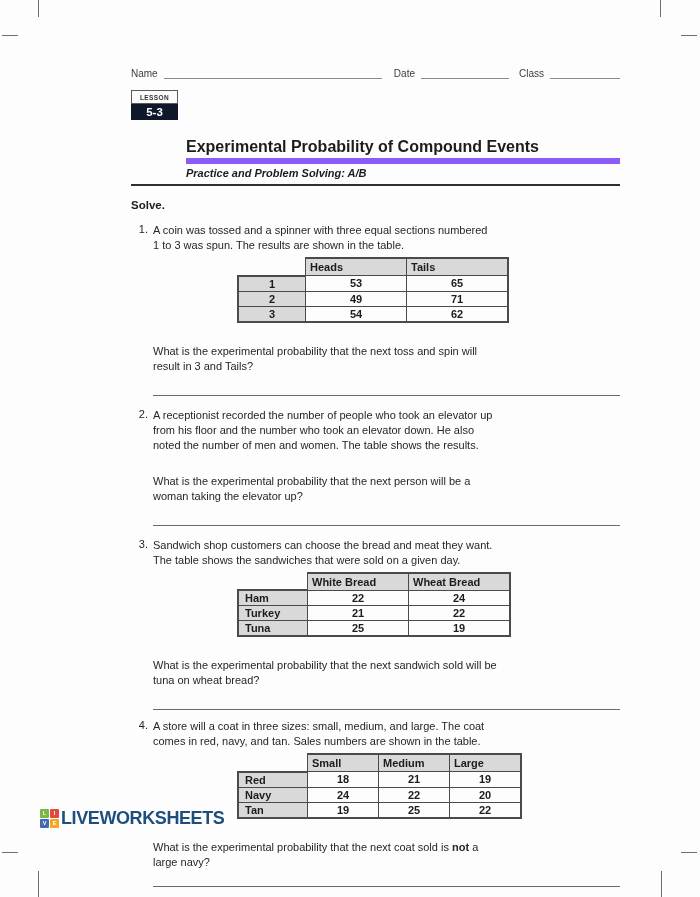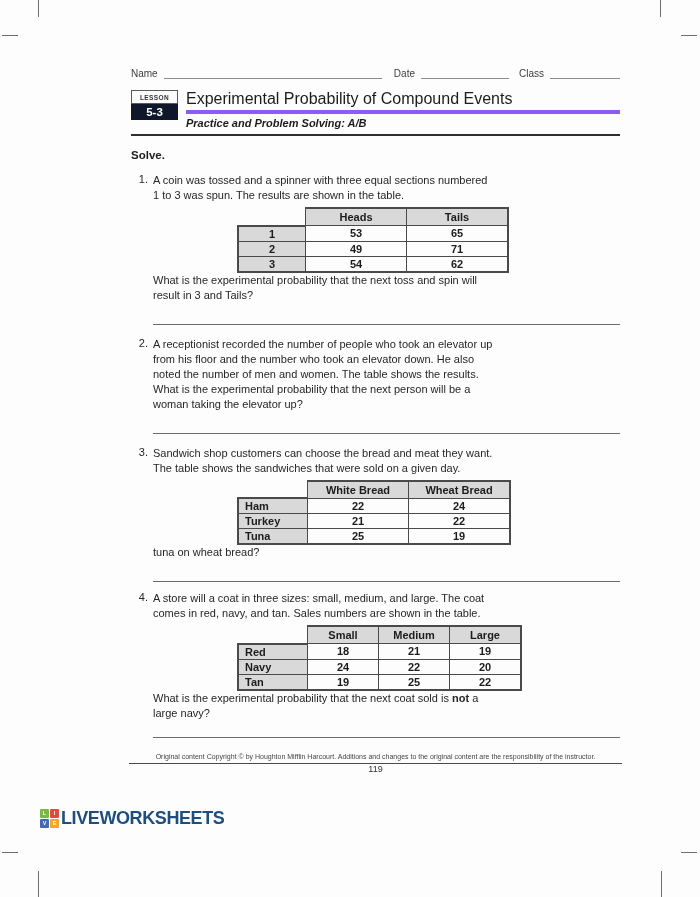--- a/index.html
+++ b/index.html
@@ -26,43 +26,43 @@
   .blank.name{flex:1;margin:0 12px 0 6px;}
   .blank.date{width:88px;margin:0 10px 0 6px;}
   .blank.class{width:70px;margin:0 0 0 6px;}
 
   
   .hdr{display:flex;align-items:flex-start;margin-top:11px;}
   .badge{width:47px;flex:0 0 47px;}
   .badge .lesson{border:1px solid #5a5a5a;background:#fbfbfb;color:#333;font-size:6.5px;font-weight:bold;text-align:center;letter-spacing:.4px;padding:2.5px 0;}
   .badge .num{background:#0f172a;color:#fff;font-size:11.5px;font-weight:bold;text-align:center;padding:1.5px 0 2.5px;}
   .hdr-right{flex:1;margin-left:8px;}
-  .title{font-size:16px;font-weight:normal;color:#1c1c1c;border-bottom:4px solid #8b5cf6;padding-bottom:2px;white-space:nowrap;}
+  .title{font-size:16px;font-weight:bold;color:#1c1c1c;border-bottom:6px solid #8b5cf6;padding-bottom:2px;white-space:nowrap;margin-top:48px;}
   .subtitle{font-size:11px;font-weight:bold;font-style:italic;color:#1c1c1c;margin-top:3px;white-space:nowrap;}
   .hdr-rule{border-top:2px solid #2f2f2f;margin-top:5px;}
 
   .solve{font-size:11.5px;font-weight:bold;margin-top:13px;color:#1c1c1c;}
 
   
   .problem{display:flex;margin-top:12px;}
   .pnum{flex:0 0 17px;font-size:11px;text-align:right;padding-right:5px;color:#262626;}
   .pbody{flex:1;}
   .tline,.qline{font-size:11px;line-height:15px;color:#262626;white-space:nowrap;}
-  .question{margin-top:0;}
+  .question{margin-top:21px;}
   .answer-line{border-bottom:1px solid #6b6b6b;height:0;margin-left:22px;width:467px;}
   .al-1{margin-top:21px;}
   .al-2{margin-top:21px;}
   .al-3{margin-top:21px;}
   .al-4{margin-top:16px;}
 
   
   table.wt{border-collapse:collapse;margin:4px 0 0 84px;font-size:11px;color:#1c1c1c;}
   .wt th,.wt td{border:1px solid #4a4a4a;padding:0 4px;height:14px;font-weight:bold;}
   .wt td.val{text-align:center;width:92px;font-weight:bold;}
-  .wt th.hd{background:#d9d9d9;width:92px;height:16px;text-align:center;border-top-width:2px;}
+  .wt th.hd{background:#d9d9d9;width:92px;height:16px;text-align:left;border-top-width:2px;}
   .wt th.stub{background:#d9d9d9;width:58px;text-align:left;padding-left:6px;border-left-width:2px;}
   .wt .ghost{border:none;background:transparent;width:58px;}
   .wt .hvy-r{border-right-width:2px;}
   .wt .hvy-b{border-bottom-width:2px;}
   .wt .hvy-t{border-top-width:2px;}
   .wt.t1 th.stub{text-align:center;padding-left:4px;}
   .wt.t4 th.hd,.wt.t4 td.val{width:62px;}
 
   
   .copyright{font-size:7px;color:#454545;text-align:center;margin-top:15px;white-space:nowrap;}
@@ -188,20 +188,21 @@
             <td class="val hvy-r">22</td>
           </tr>
           <tr>
             <th class="stub hvy-b">Tuna</th>
             <td class="val hvy-b">25</td>
             <td class="val hvy-r hvy-b">19</td>
           </tr>
         </tbody>
           </table>
         <div class="question">
+          <div class="qline">What is the experimental probability that the next sandwich sold will be</div>
           <div class="qline">tuna on wheat bread?</div>
         </div>
       </div>
     </div>
     <div class="answer-line al-3"></div>
 
     <div class="problem" style="margin-top:9px;">
       <div class="pnum">4.</div>
       <div class="pbody">
         <div class="tline">A store will a coat in three sizes: small, medium, and large. The coat</div>

